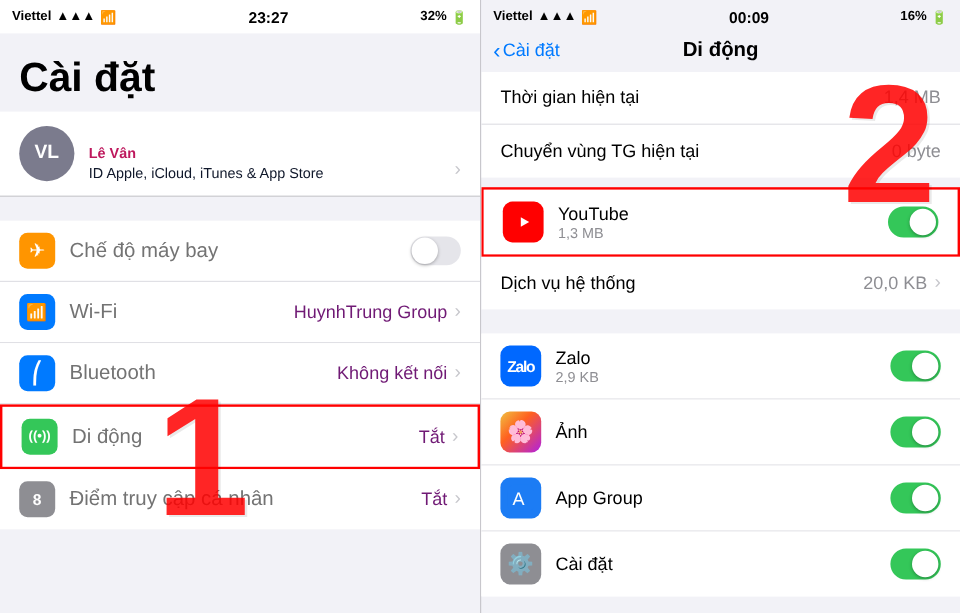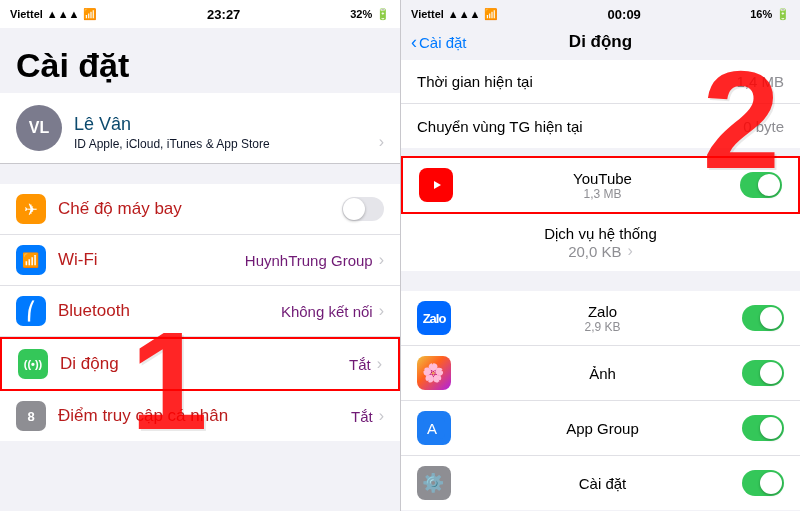--- a/index.html
+++ b/index.html
@@ -67,23 +67,23 @@
       font-size: 16px;
       font-weight: 600;
       color: #fff;
       flex-shrink: 0;
     }
     .profile-info {
       flex: 1;
       margin-left: 12px;
     }
     .profile-name {
-      font-size: 18px;
-      font-weight: 400;
-      color: #0c4a6e;
+      font-size: 12px;
+      font-weight: 700;
+      color: #be185d;
     }
     .profile-sub {
       font-size: 12px;
       color: #0f172a;
       margin-top: 2px;
     }
     .chevron {
       color: #c7c7cc;
       font-size: 16px;
     }
@@ -115,21 +115,21 @@
       margin-right: 12px;
     }
     .icon-orange { background: #ff9500; }
     .icon-blue { background: #007aff; }
     .icon-blue2 { background: #007aff; }
     .icon-gray { background: #8e8e93; }
 
     .item-label {
       flex: 1;
       font-size: 17px;
-      color: #b91c1c;
+      color: #737373;
     }
     .item-value {
       font-size: 15px;
       color: #701a75;
       margin-right: 6px;
     }
     .toggle {
       width: 42px;
       height: 24px;
       background: #e5e5ea;
@@ -260,21 +260,21 @@
       flex-shrink: 0;
       margin-right: 12px;
       font-size: 18px;
     }
     .app-icon-yt { background: #ff0000; }
     .app-icon-zalo { background: #0068ff; }
     .app-icon-photos { background: linear-gradient(135deg, #f0c040 0%, #ff6020 40%, #b020e0 100%); }
     .app-icon-appstore { background: #1c7cf4; }
     .app-icon-settings { background: #8e8e93; }
 
-    .app-info { flex: 1; text-align: center; }
+    .app-info { flex: 1; }
     .app-name { font-size: 15px; color: #000; font-weight: 400; }
     .app-size { font-size: 12px; color: #8e8e93; }
 
     .toggle-on {
       width: 42px;
       height: 26px;
       background: #34c759;
       border-radius: 13px;
       position: relative;
       flex-shrink: 0;
@@ -427,21 +427,21 @@
           </svg>
       </div>
       <div class="app-info">
         <div class="app-name">YouTube</div>
         <div class="app-size">1,3 MB</div>
       </div>
       <div class="toggle-on"></div>
     </div>
 
     <div class="info-group" style="margin-top:0;">
-      <div class="info-row" style="border-bottom:none;flex-direction:column;">
+      <div class="info-row" style="border-bottom:none;">
         <span class="info-label">Dịch vụ hệ thống</span>
         <div style="display:flex;align-items:center;gap:6px;">
           <span class="info-value">20,0 KB</span>
           <span class="chevron" style="color:#c7c7cc;">›</span>
         </div>
       </div>
     </div>
 
     <div class="divider-space"></div>
 

